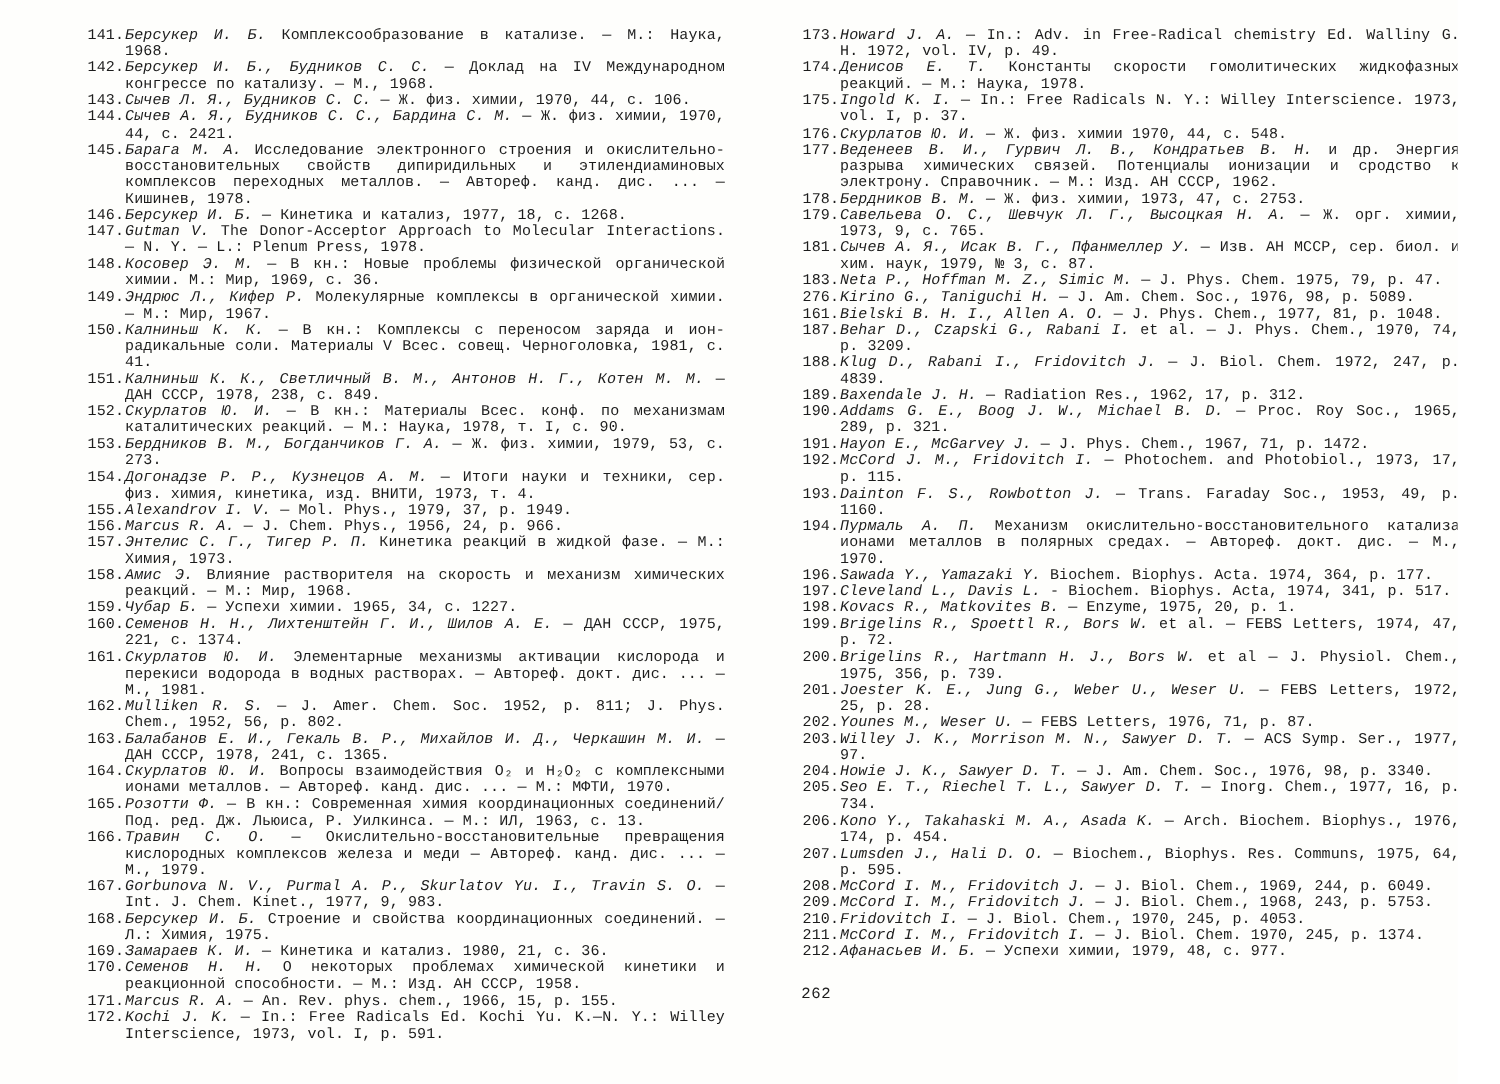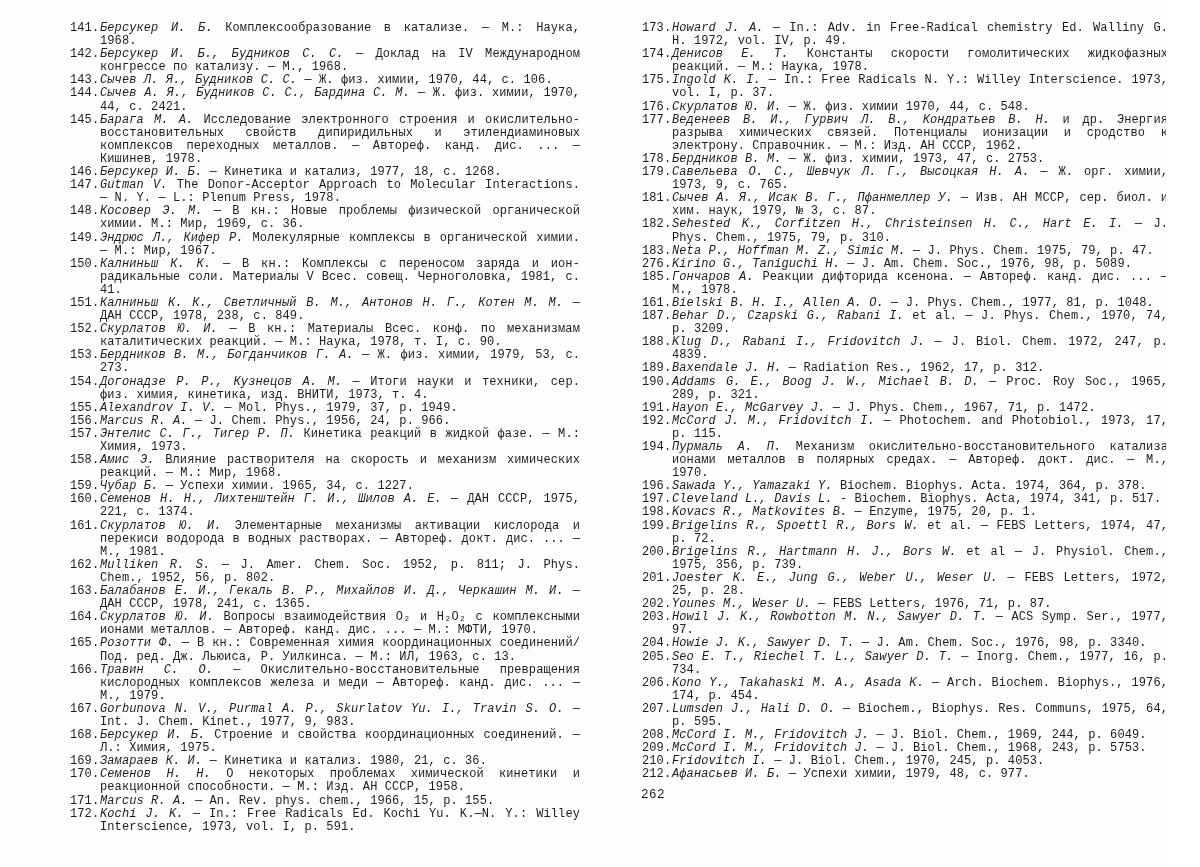--- a/index.html
+++ b/index.html
@@ -100,47 +100,47 @@
   <div class="page page-right">
     <ol class="refs">
         <li class="ref"><span class="num">173.</span><span class="au">Howard J. A. </span><span>— In.: Adv. in Free-Radical chemistry Ed. Walliny G. H. 1972, vol. IV, p. 49.</span></li>
         <li class="ref"><span class="num">174.</span><span class="au">Денисов Е. Т. </span><span>Константы скорости гомолитических жидкофазных реакций. — М.: Наука, 1978.</span></li>
         <li class="ref"><span class="num">175.</span><span class="au">Ingold K. I. </span><span>— In.: Free Radicals N. Y.: Willey Interscience. 1973, vol. I, p. 37.</span></li>
         <li class="ref"><span class="num">176.</span><span class="au">Скурлатов Ю. И. </span><span>— Ж. физ. химии 1970, 44, с. 548.</span></li>
         <li class="ref"><span class="num">177.</span><span class="au">Веденеев В. И., Гурвич Л. В., Кондратьев В. Н. </span><span>и др. Энергия разрыва химических связей. Потенциалы ионизации и сродство к электрону. Справочник. — М.: Изд. АН СССР, 1962.</span></li>
         <li class="ref"><span class="num">178.</span><span class="au">Бердников В. М. </span><span>— Ж. физ. химии, 1973, 47, с. 2753.</span></li>
         <li class="ref"><span class="num">179.</span><span class="au">Савельева О. С., Шевчук Л. Г., Высоцкая Н. А. </span><span>— Ж. орг. химии, 1973, 9, с. 765.</span></li>
         <li class="ref"><span class="num">181.</span><span class="au">Сычев А. Я., Исак В. Г., Пфанмеллер У. </span><span>— Изв. АН МССР, сер. биол. и хим. наук, 1979, № 3, с. 87.</span></li>
-        <li class="ref"><span class="num">182.</span><span class="au">Sehested K., Corfitzen H., Christeinsen H. C., Hart E. I. </span><span>— J. Phys. Chem., 1975, 79, p. 310.</span></li>
         <li class="ref"><span class="num">183.</span><span class="au">Neta P., Hoffman M. Z., Simic M. </span><span>— J. Phys. Chem. 1975, 79, p. 47.</span></li>
         <li class="ref"><span class="num">276.</span><span class="au">Kirino G., Taniguchi H. </span><span>— J. Am. Chem. Soc., 1976, 98, p. 5089.</span></li>
-        <li class="ref"><span class="num">185.</span><span class="au">Гончаров А. </span><span>Реакции дифторида ксенона. — Автореф. канд. дис. ... — М., 1978.</span></li>
         <li class="ref"><span class="num">161.</span><span class="au">Bielski B. H. I., Allen A. O. </span><span>— J. Phys. Chem., 1977, 81, p. 1048.</span></li>
         <li class="ref"><span class="num">187.</span><span class="au">Behar D., Czapski G., Rabani I. </span><span>et al. — J. Phys. Chem., 1970, 74, p. 3209.</span></li>
         <li class="ref"><span class="num">188.</span><span class="au">Klug D., Rabani I., Fridovitch J. </span><span>— J. Biol. Chem. 1972, 247, p. 4839.</span></li>
         <li class="ref"><span class="num">189.</span><span class="au">Baxendale J. H. </span><span>— Radiation Res., 1962, 17, p. 312.</span></li>
         <li class="ref"><span class="num">190.</span><span class="au">Addams G. E., Boog J. W., Michael B. D. </span><span>— Proc. Roy Soc., 1965, 289, p. 321.</span></li>
         <li class="ref"><span class="num">191.</span><span class="au">Hayon E., McGarvey J. </span><span>— J. Phys. Chem., 1967, 71, p. 1472.</span></li>
         <li class="ref"><span class="num">192.</span><span class="au">McCord J. M., Fridovitch I. </span><span>— Photochem. and Photobiol., 1973, 17, p. 115.</span></li>
+        <li class="ref"><span class="num">193.</span><span class="au">Dainton F. S., Rowbotton J. </span><span>— Trans. Faraday Soc., 1953, 49, p. 1160.</span></li>
         <li class="ref"><span class="num">194.</span><span class="au">Пурмаль А. П. </span><span>Механизм окислительно-восстановительного катализа ионами металлов в полярных средах. — Автореф. докт. дис. — М., 1970.</span></li>
-        <li class="ref"><span class="num">196.</span><span class="au">Sawada Y., Yamazaki Y. </span><span>Biochem. Biophys. Acta. 1974, 364, p. 378.</span></li>
+        <li class="ref"><span class="num">196.</span><span class="au">Sawada Y., Yamazaki Y. </span><span>Biochem. Biophys. Acta. 1974, 364, p. 177.</span></li>
         <li class="ref"><span class="num">197.</span><span class="au">Cleveland L., Davis L. </span><span>- Biochem. Biophys. Acta, 1974, 341, p. 517.</span></li>
         <li class="ref"><span class="num">198.</span><span class="au">Kovacs R., Matkovites B. </span><span>— Enzyme, 1975, 20, p. 1.</span></li>
         <li class="ref"><span class="num">199.</span><span class="au">Brigelins R., Spoettl R., Bors W. </span><span>et al. — FEBS Letters, 1974, 47, p. 72.</span></li>
         <li class="ref"><span class="num">200.</span><span class="au">Brigelins R., Hartmann H. J., Bors W. </span><span>et al — J. Physiol. Chem., 1975, 356, p. 739.</span></li>
         <li class="ref"><span class="num">201.</span><span class="au">Joester K. E., Jung G., Weber U., Weser U. </span><span>— FEBS Letters, 1972, 25, p. 28.</span></li>
         <li class="ref"><span class="num">202.</span><span class="au">Younes M., Weser U. </span><span>— FEBS Letters, 1976, 71, p. 87.</span></li>
-        <li class="ref"><span class="num">203.</span><span class="au">Howil J. K., Rowbotton M. N., Sawyer D. T. </span><span>— ACS Symp. Ser., 1977, 97.</span></li>
+        <li class="ref"><span class="num">203.</span><span class="au">Willey J. K., Morrison M. N., Sawyer D. T. </span><span>— ACS Symp. Ser., 1977, 97.</span></li>
         <li class="ref"><span class="num">204.</span><span class="au">Howie J. K., Sawyer D. T. </span><span>— J. Am. Chem. Soc., 1976, 98, p. 3340.</span></li>
         <li class="ref"><span class="num">205.</span><span class="au">Seo E. T., Riechel T. L., Sawyer D. T. </span><span>— Inorg. Chem., 1977, 16, p. 734.</span></li>
         <li class="ref"><span class="num">206.</span><span class="au">Kono Y., Takahaski M. A., Asada K. </span><span>— Arch. Biochem. Biophys., 1976, 174, p. 454.</span></li>
         <li class="ref"><span class="num">207.</span><span class="au">Lumsden J., Hali D. O. </span><span>— Biochem., Biophys. Res. Communs, 1975, 64, p. 595.</span></li>
         <li class="ref"><span class="num">208.</span><span class="au">McCord I. M., Fridovitch J. </span><span>— J. Biol. Chem., 1969, 244, p. 6049.</span></li>
         <li class="ref"><span class="num">209.</span><span class="au">McCord I. M., Fridovitch J. </span><span>— J. Biol. Chem., 1968, 243, p. 5753.</span></li>
         <li class="ref"><span class="num">210.</span><span class="au">Fridovitch I. </span><span>— J. Biol. Chem., 1970, 245, p. 4053.</span></li>
+        <li class="ref"><span class="num">211.</span><span class="au">McCord I. M., Fridovitch I. </span><span>— J. Biol. Chem. 1970, 245, p. 1374.</span></li>
         <li class="ref"><span class="num">212.</span><span class="au">Афанасьев И. Б. </span><span>— Успехи химии, 1979, 48, с. 977.</span></li>
       </ol>
   </div>
 
   <div class="page page-left pagenum pagenum-left">262</div>
 
   <div class="page page-right pagenum pagenum-right">263</div>
 
 </div>
 

